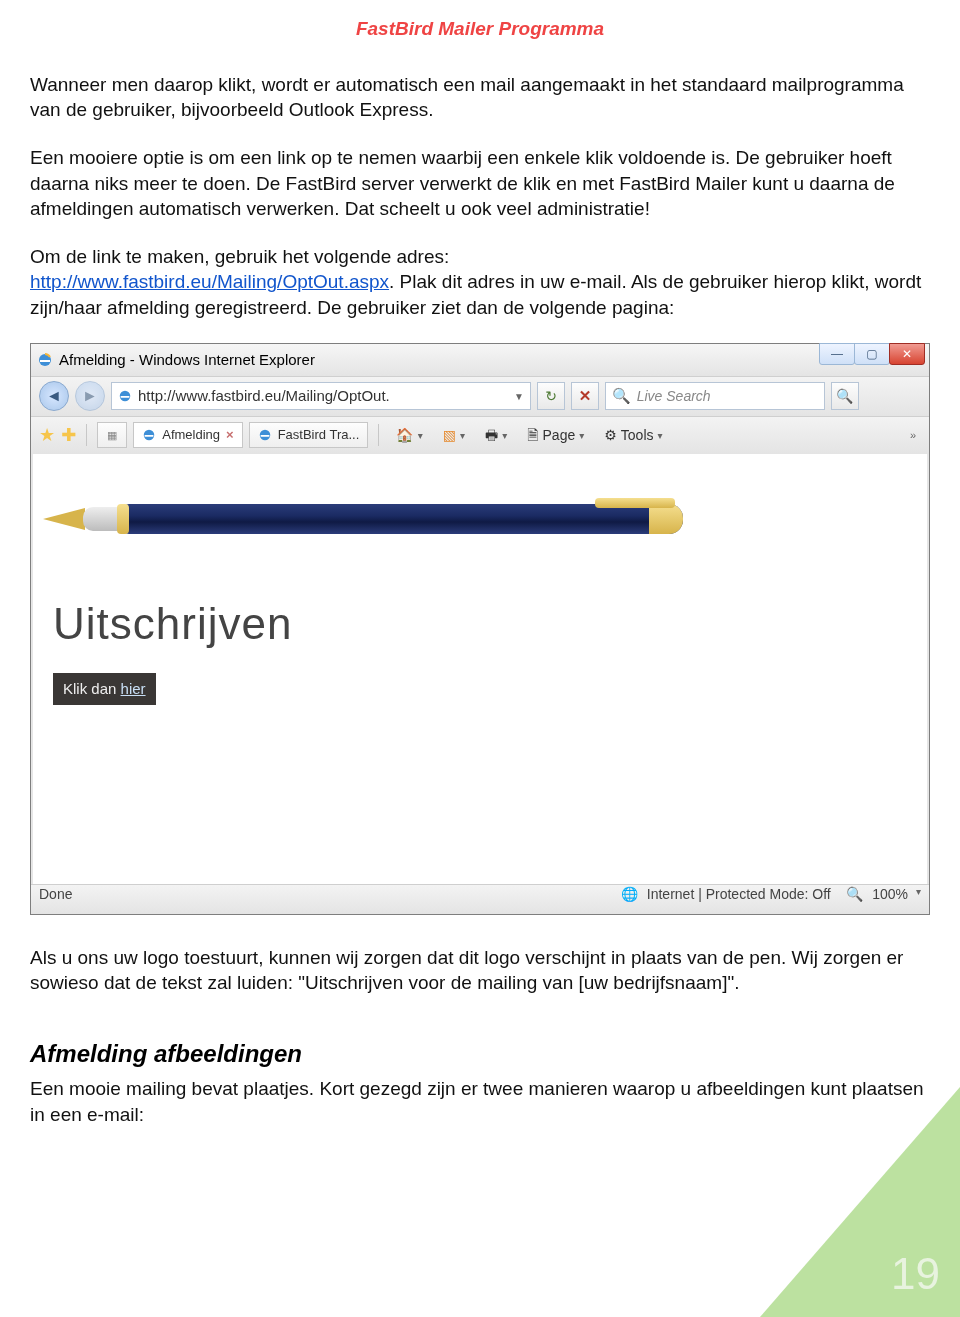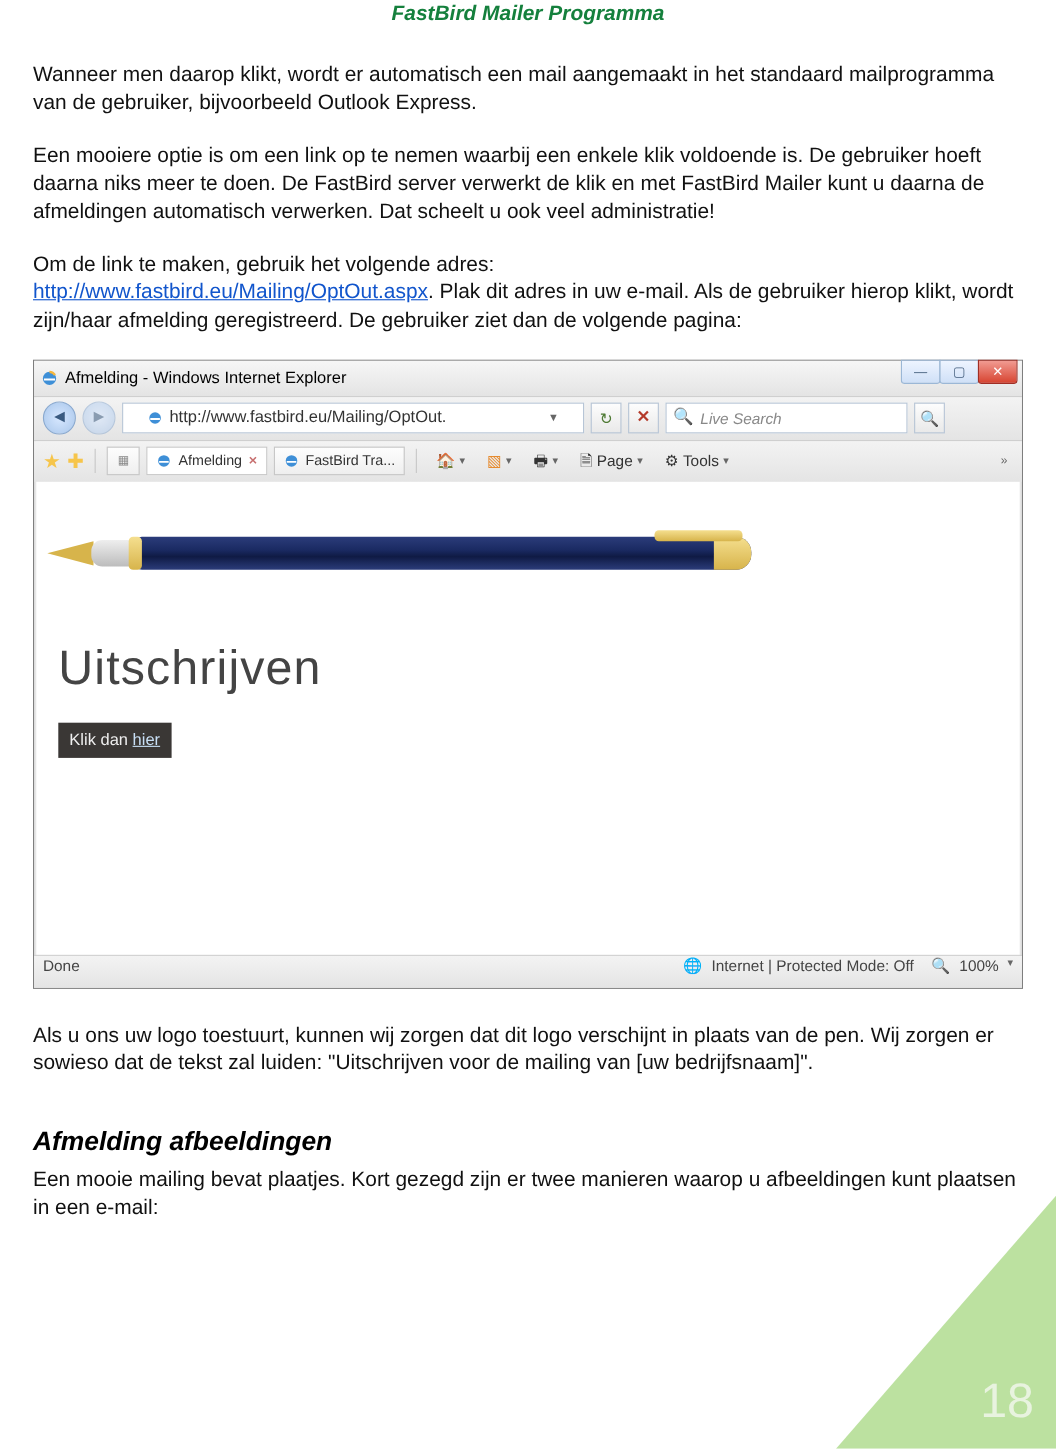--- a/index.html
+++ b/index.html
@@ -12,22 +12,22 @@
       color: #000;
       background: #fff;
       position: relative;
       padding: 0 30px;
     }
     .header-title {
       text-align: center;
       font-style: italic;
       font-weight: bold;
       font-size: 19px;
-      color: #15803d;
-      padding-top: 0;
+      color: #ef4444;
+      padding-top: 16px;
       padding-bottom: 30px;
     }
     .para {
       margin-bottom: 22px;
       color: #111;
     }
     .link { color: #1155cc; text-decoration: underline; text-align: center; }
     .ie-window {
       border: 1px solid #7e7e7e;
       margin: 10px 0 30px 0;
@@ -67,21 +67,21 @@
     .nav-round {
       width:30px; height:30px; border-radius:50%;
       background: radial-gradient(#d7e7ff,#a8c6ea);
       border:1px solid #8aa9cf;
       display:flex; align-items:center; justify-content:center;
       color:#3a5a80; font-size:16px;
     }
     .url-box {
       flex:1; height:28px;
       background:#fff; border:1px solid #b7c5d6;
-      display:flex; align-items:center; padding:0 22px; gap:6px;
+      display:flex; align-items:center; padding:0 6px; gap:6px;
       max-width: 420px;
     }
     .url-box .et { width:14px; height:14px; }
     .url-txt { flex:1; color:#333; font-size:15px; white-space:nowrap; overflow:hidden;}
     .dd { color:#666; font-size:10px; }
     .ref-btn, .sq-btn {
       width:28px; height:28px; border:1px solid #b7c5d6;
       background: linear-gradient(#fdfdfd,#e9e9e9);
       display:flex; align-items:center; justify-content:center;
       color:#4e7a34; font-size:14px;
@@ -335,13 +335,13 @@
     <span class="dd">▾</span>
   </div>
 </div>
 
 <p class="para">Als u ons uw logo toestuurt, kunnen wij zorgen dat dit logo verschijnt in plaats van de pen. Wij zorgen er sowieso dat de tekst zal luiden: "Uitschrijven voor de mailing van [uw bedrijfsnaam]".</p>
 
 <div class="h2-sec">Afmelding afbeeldingen</div>
 <p class="para">Een mooie mailing bevat plaatjes. Kort gezegd zijn er twee manieren waarop u afbeeldingen kunt plaatsen in een e-mail:</p>
 
 <div class="corner-tri"></div>
-<div class="page-num">18</div>
+<div class="page-num">19</div>
 
 </body></html>

